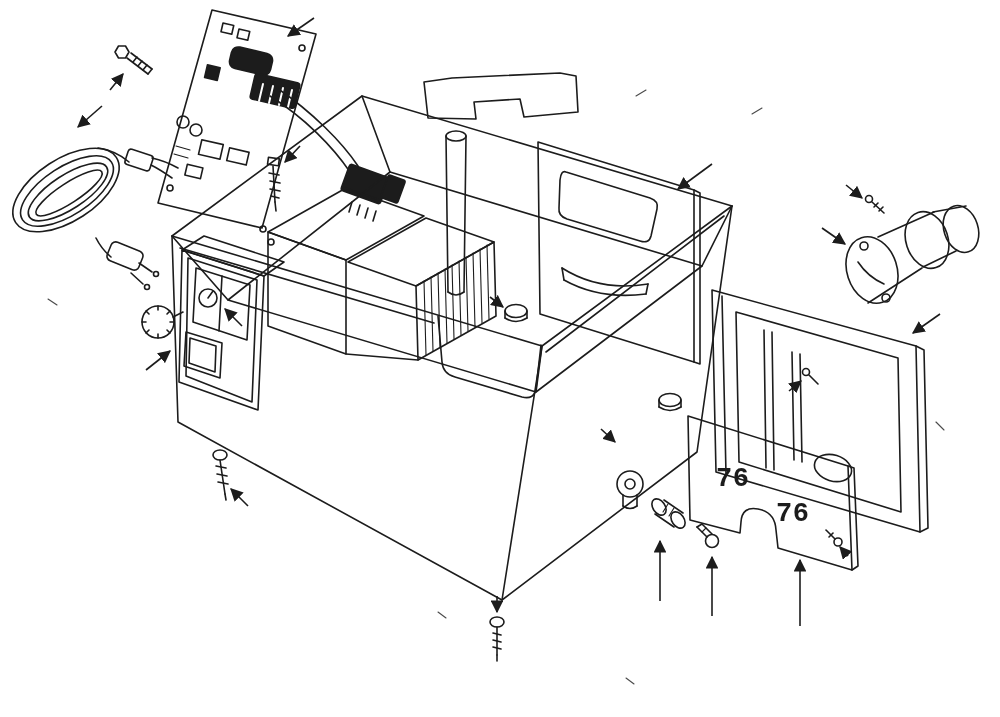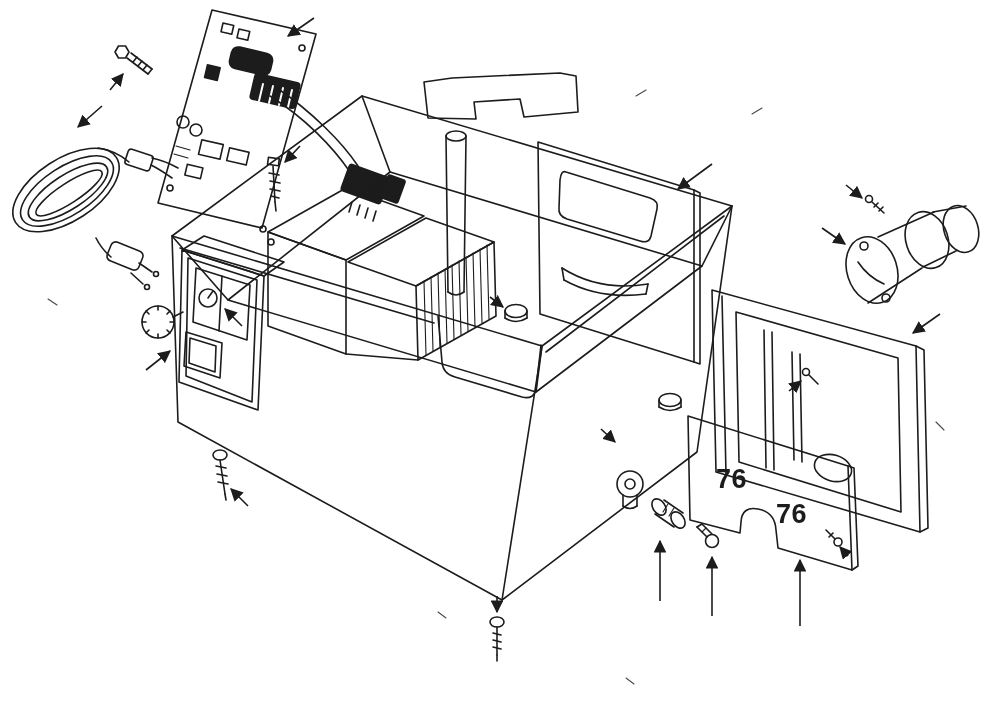--- a/index.html
+++ b/index.html
@@ -2,21 +2,21 @@
 <html style="--line: #1c1c1c; --bg: #ffffff;"><head>
 <meta charset="utf-8">
 <style>
   :root { --line: #1c1c1c; --bg: #ffffff; }
   html, body { margin: 0; padding: 0; background: var(--bg); }
   #stage {
     position: relative;
     width: 1000px;
     height: 717px;
     background: var(--bg);
-    font-family: Liberation Sans, sans-serif;
+    font-family: Liberation Mono, monospace;
     overflow: hidden;
   }
   svg { display: block; }
   .ln  { stroke: var(--line); fill: none; stroke-width: 1.6; stroke-linecap: round; stroke-linejoin: round; }
   .thin{ stroke-width: 1.1; }
   .dk  { fill: var(--line); stroke: var(--line); }
   .wt  { stroke: var(--bg); stroke-width: 2; fill: none; }
   .arrow { stroke: var(--line); stroke-width: 1.6; fill: none; }
   #ahp { fill: var(--line); }
   .part-label {

